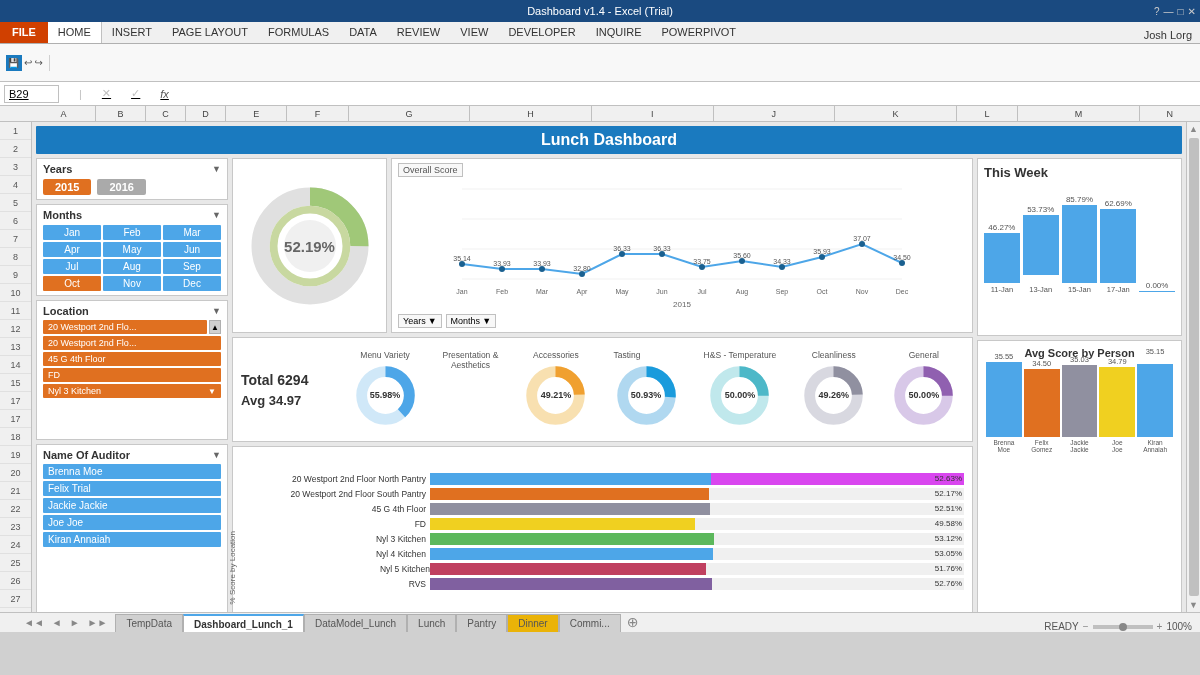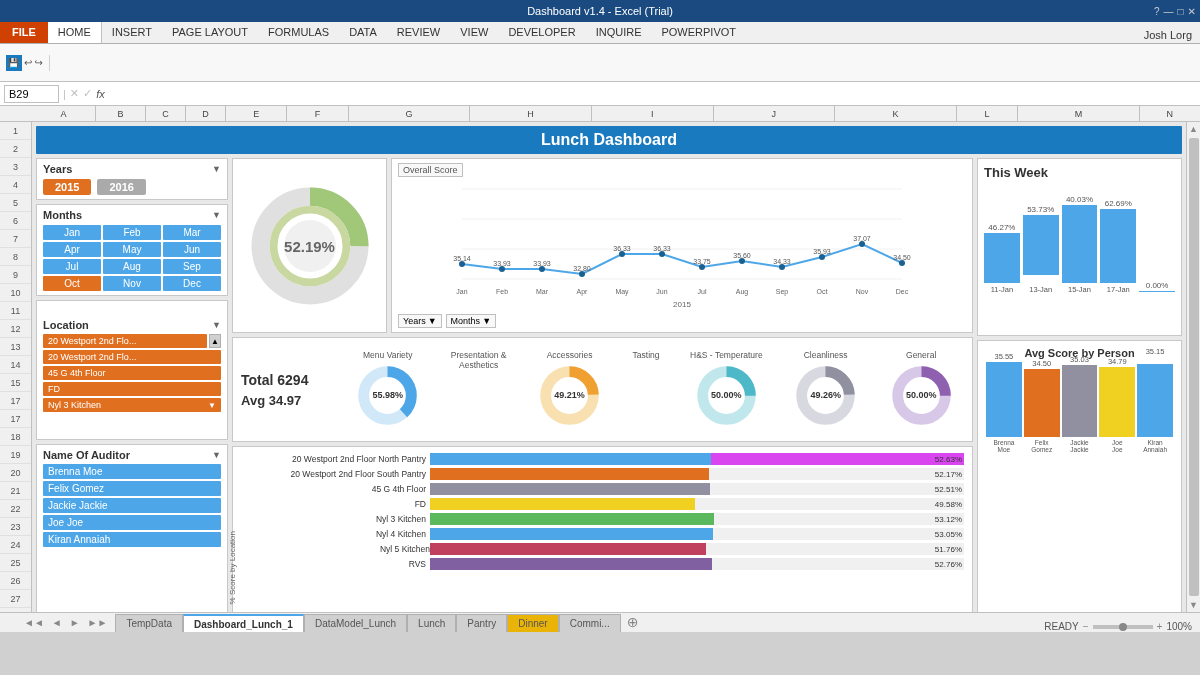--- a/index.html
+++ b/index.html
@@ -37,21 +37,21 @@
   </div>
 
   <div style="background:#f8f8f8; height:38px; border-bottom:1px solid #c0c0c0; display:flex; align-items:center; padding:2px 6px; gap:6px;">
     <div style="display:flex; gap:2px; align-items:center; border-right:1px solid #d0d0d0; padding-right:6px;">
       <div style="width:16px;height:16px;background:#1a7abf;cursor:pointer;display:flex;align-items:center;justify-content:center;font-size:9px;color:white;">💾</div>
       <div style="cursor:pointer;font-size:10px;color:#555;">↩</div>
       <div style="cursor:pointer;font-size:10px;color:#555;">↪</div>
     </div>
   </div>
 
-  <div style="display:flex; align-items:center; height:24px; background:white; border-bottom:1px solid #c0c0c0; padding:0 4px; gap:4px;">
+  <div style="display:flex; align-items:center; height:24px; background:white; border-bottom:1px solid #c0c0c0; padding:0 4px; gap:20px;text-decoration:underline;">
     <input type="text" value="B29" style="width: 55px; border: 1px solid rgb(192, 192, 192); padding: 1px 4px; font-size: 11px; height: 18px;">
     <span style="color:#c0c0c0;">|</span>
     <span style="cursor:pointer;color:#c0c0c0;font-size:11px;">✕</span>
     <span style="cursor:pointer;color:#c0c0c0;font-size:11px;">✓</span>
     <span style="cursor:pointer;color:#555;font-size:11px;font-style:italic;">fx</span>
     <input type="text" style="flex: 1 1 0%; border: none; outline: none; font-size: 11px; height: 18px;">
   </div>
 
   <div style="display:flex; background:#f0f0f0; border-bottom:1px solid #c0c0c0; height:16px; padding-left:32px;">
     <div style="border-right:1px solid #c0c0c0; text-align:center; font-size:9px; color:#444; width:64px; display:flex; align-items:center; justify-content:center;">A</div>
@@ -140,21 +140,21 @@
               <button style="background:#4da6e8;color:white;border:none;padding:2px 0;font-size:10px;cursor:pointer;border-radius:1px;">Jun</button>
               <button style="background:#4da6e8;color:white;border:none;padding:2px 0;font-size:10px;cursor:pointer;border-radius:1px;">Jul</button>
               <button style="background:#4da6e8;color:white;border:none;padding:2px 0;font-size:10px;cursor:pointer;border-radius:1px;">Aug</button>
               <button style="background:#4da6e8;color:white;border:none;padding:2px 0;font-size:10px;cursor:pointer;border-radius:1px;">Sep</button>
               <button style="background:#e07020;color:white;border:none;padding:2px 0;font-size:10px;cursor:pointer;border-radius:1px;">Oct</button>
               <button style="background:#4da6e8;color:white;border:none;padding:2px 0;font-size:10px;cursor:pointer;border-radius:1px;">Nov</button>
               <button style="background:#4da6e8;color:white;border:none;padding:2px 0;font-size:10px;cursor:pointer;border-radius:1px;">Dec</button>
             </div>
           </div>
 
-          <div style="background:white; border:1px solid #c8c8c8; padding:18px 6px; flex:1; max-height:140px;">
+          <div style="background:white; border:1px solid #c8c8c8; padding:4px 6px; flex:1; max-height:140px;">
             <div style="display:flex; justify-content:space-between; align-items:center; margin-bottom:3px;">
               <span style="font-size:11px; font-weight:bold; color:#333;">Location</span>
               <span style="font-size:9px; color:#666; cursor:pointer;">▼</span>
             </div>
             <div style="display:flex; flex-direction:column; gap:2px; position:relative;">
               <div style="display:flex; gap:2px;">
                 <div style="background:#e07020;color:white;padding:2px 5px;font-size:9px;border-radius:1px;cursor:pointer;flex:1;overflow:hidden;white-space:nowrap;text-overflow:ellipsis;">20 Westport 2nd Flo...</div>
                 <div style="width:12px; background:#d0d0d0; border:1px solid #b0b0b0; cursor:pointer; display:flex; align-items:center; justify-content:center; font-size:8px; flex-shrink:0;">▲</div>
               </div>
               <div style="background:#e07020;color:white;padding:2px 5px;font-size:9px;border-radius:1px;cursor:pointer;overflow:hidden;white-space:nowrap;text-overflow:ellipsis;">20 Westport 2nd Flo...</div>
@@ -167,21 +167,21 @@
             </div>
           </div>
 
           <div style="background:white; border:1px solid #c8c8c8; padding:4px 6px; flex:1;">
             <div style="display:flex; justify-content:space-between; align-items:center; margin-bottom:3px;">
               <span style="font-size:11px; font-weight:bold; color:#333;">Name Of Auditor</span>
               <span style="font-size:9px; color:#666; cursor:pointer;">▼</span>
             </div>
             <div style="display:flex; flex-direction:column; gap:2px;">
               <div style="background:#4da6e8;color:white;padding:2px 5px;font-size:10px;border-radius:1px;cursor:pointer;">Brenna Moe</div>
-              <div style="background:#4da6e8;color:white;padding:2px 5px;font-size:10px;border-radius:1px;cursor:pointer;">Felix Gomez</div>
+              <div style="background:#4da6e8;color:white;padding:2px 5px;font-size:10px;border-radius:1px;cursor:pointer;">Felix Trial</div>
               <div style="background:#4da6e8;color:white;padding:2px 5px;font-size:10px;border-radius:1px;cursor:pointer;">Jackie Jackie</div>
               <div style="background:#4da6e8;color:white;padding:2px 5px;font-size:10px;border-radius:1px;cursor:pointer;">Joe Joe</div>
               <div style="background:#4da6e8;color:white;padding:2px 5px;font-size:10px;border-radius:1px;cursor:pointer;">Kiran Annaiah</div>
             </div>
           </div>
 
         </div>
 
         <div style="flex:1; display:flex; flex-direction:column; gap:4px; min-width:0;">
 
@@ -289,20 +289,27 @@
                   <svg viewBox="0 0 60 60" width="65" height="65">
                     <circle cx="30" cy="30" r="22" fill="none" stroke="#f8e0b0" stroke-width="10"></circle>
                     <circle cx="30" cy="30" r="22" fill="none" stroke="#f0a030" stroke-width="10" stroke-dasharray="68.01 138.23" stroke-dashoffset="34.54" transform="rotate(-90 30 30)"></circle>
                   </svg>
                   <div style="position:absolute;top:50%;left:50%;transform:translate(-50%,-50%);font-size:9px;font-weight:bold;color:#333;">49.21%</div>
                 </div>
               </div>
 
               <div style="display:flex;flex-direction:column;align-items:flex-start;">
                 <div style="font-size:8.5px;color:#555;text-align:center;margin-bottom:2px;line-height:1.1;">Tasting</div>
+                <div style="position:relative;width:65px;height:65px;">
+                  <svg viewBox="0 0 60 60" width="65" height="65">
+                    <circle cx="30" cy="30" r="22" fill="none" stroke="#b0d8f0" stroke-width="10"></circle>
+                    <circle cx="30" cy="30" r="22" fill="none" stroke="#1a9bdc" stroke-width="10" stroke-dasharray="70.44 138.23" stroke-dashoffset="34.54" transform="rotate(-90 30 30)"></circle>
+                  </svg>
+                  <div style="position:absolute;top:50%;left:50%;transform:translate(-50%,-50%);font-size:9px;font-weight:bold;color:#333;">50.93%</div>
+                </div>
               </div>
 
               <div style="display:flex;flex-direction:column;align-items:center;">
                 <div style="font-size:8.5px;color:#555;text-align:center;margin-bottom:2px;line-height:1.1;">H&amp;S - Temperature</div>
                 <div style="position:relative;width:65px;height:65px;">
                   <svg viewBox="0 0 60 60" width="65" height="65">
                     <circle cx="30" cy="30" r="22" fill="none" stroke="#c0e8ec" stroke-width="10"></circle>
                     <circle cx="30" cy="30" r="22" fill="none" stroke="#4db8c8" stroke-width="10" stroke-dasharray="69.12 138.23" stroke-dashoffset="34.54" transform="rotate(-90 30 30)"></circle>
                   </svg>
                   <div style="position:absolute;top:50%;left:50%;transform:translate(-50%,-50%);font-size:9px;font-weight:bold;color:#333;">50.00%</div>
@@ -329,21 +336,21 @@
                   </svg>
                   <div style="position:absolute;top:50%;left:50%;transform:translate(-50%,-50%);font-size:9px;font-weight:bold;color:#333;">50.00%</div>
                 </div>
               </div>
 
             </div>
           </div>
 
           <div style="display:flex; gap:4px; flex:1;">
 
-            <div style="flex:1; background:white; border:1px solid #c8c8c8; padding:6px 8px; position:relative; display:flex; flex-direction:column; ">
+            <div style="flex:1; background:white; border:1px solid #c8c8c8; padding:6px 8px; position:relative; display:flex; flex-direction:column; justify-content:center;">
 
               <div style="position:absolute;left:2px;top:50%;transform:translateY(-50%) rotate(-90deg);font-size:8px;color:#666;white-space:nowrap;transform-origin:center center;writing-mode:vertical-rl;text-orientation:mixed;transform:rotate(180deg);left:-5px;">% Score by Location</div>
               <div style="margin-left:14px;">
                 <div style="display:flex;align-items:center;margin-bottom:3px;">
                   <div style="font-size:8.5px;color:#333;width:175px;text-align:right;padding-right:4px;flex-shrink:0;">20 Westport 2nd Floor North Pantry</div>
                   <div style="flex:1;height:12px;background:#d946ef;position:relative;">
                     <div style="width:52.63%;height:100%;background:#4da6e8;"></div>
                     <div style="position:absolute;right:2px;top:0;height:100%;display:flex;align-items:center;font-size:8px;color:#333;">52.63%</div>
                   </div>
                 </div>
@@ -412,21 +419,21 @@
                 <div style="font-size:8px;color:#555;margin-bottom:1px;">46.27%</div>
                 <div style="width:100%;background:#4da6e8;height:50px;"></div>
                 <div style="font-size:7.5px;color:#555;margin-top:2px;text-align:center;">11-Jan</div>
               </div>
               <div style="display:flex;flex-direction:column;align-items:center;flex:1;">
                 <div style="font-size:8px;color:#555;margin-bottom:1px;">53.73%</div>
                 <div style="width:100%;background:#4da6e8;height:60px;"></div>
                 <div style="font-size:7.5px;color:#555;margin-top:10px;text-align:center;">13-Jan</div>
               </div>
               <div style="display:flex;flex-direction:column;align-items:center;flex:1;">
-                <div style="font-size:8px;color:#555;margin-bottom:1px;">40.03%</div>
+                <div style="font-size:8px;color:#555;margin-bottom:1px;">85.79%</div>
                 <div style="width:100%;background:#4da6e8;height:78px;"></div>
                 <div style="font-size:7.5px;color:#555;margin-top:2px;text-align:center;">15-Jan</div>
               </div>
               <div style="display:flex;flex-direction:column;align-items:center;flex:1;">
                 <div style="font-size:8px;color:#555;margin-bottom:1px;">62.69%</div>
                 <div style="width:100%;background:#4da6e8;height:74px;"></div>
                 <div style="font-size:7.5px;color:#555;margin-top:2px;text-align:center;">17-Jan</div>
               </div>
               <div style="display:flex;flex-direction:column;align-items:center;flex:1;">
                 <div style="font-size:8px;color:#555;margin-bottom:1px;">0.00%</div>

